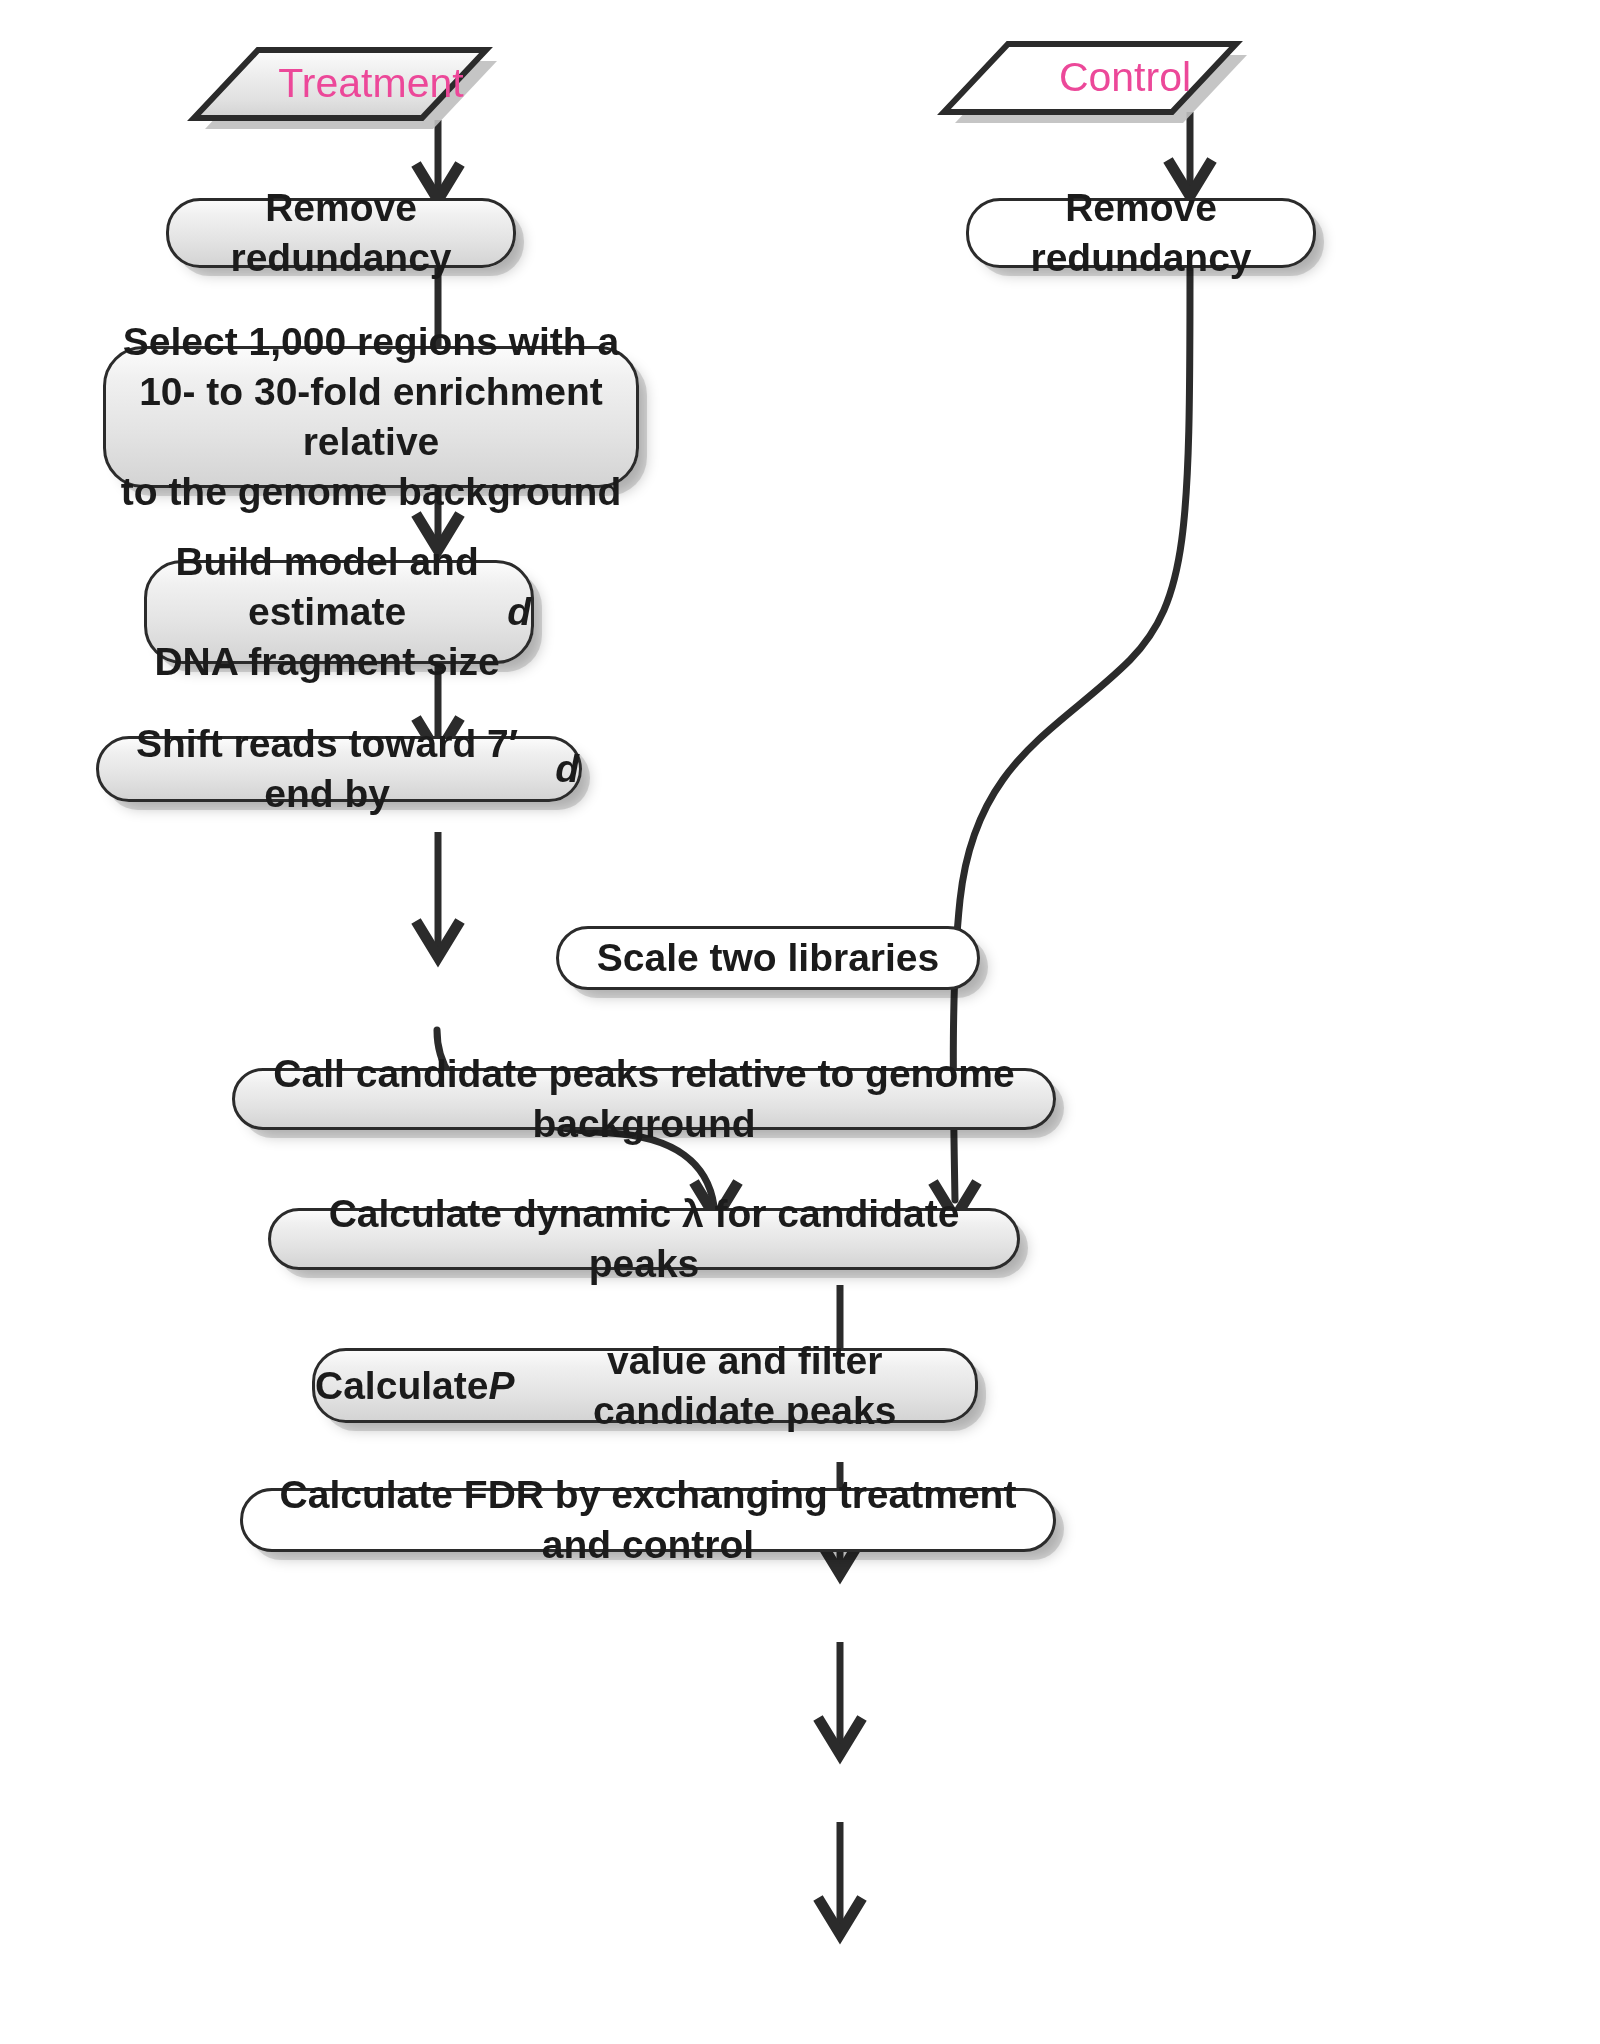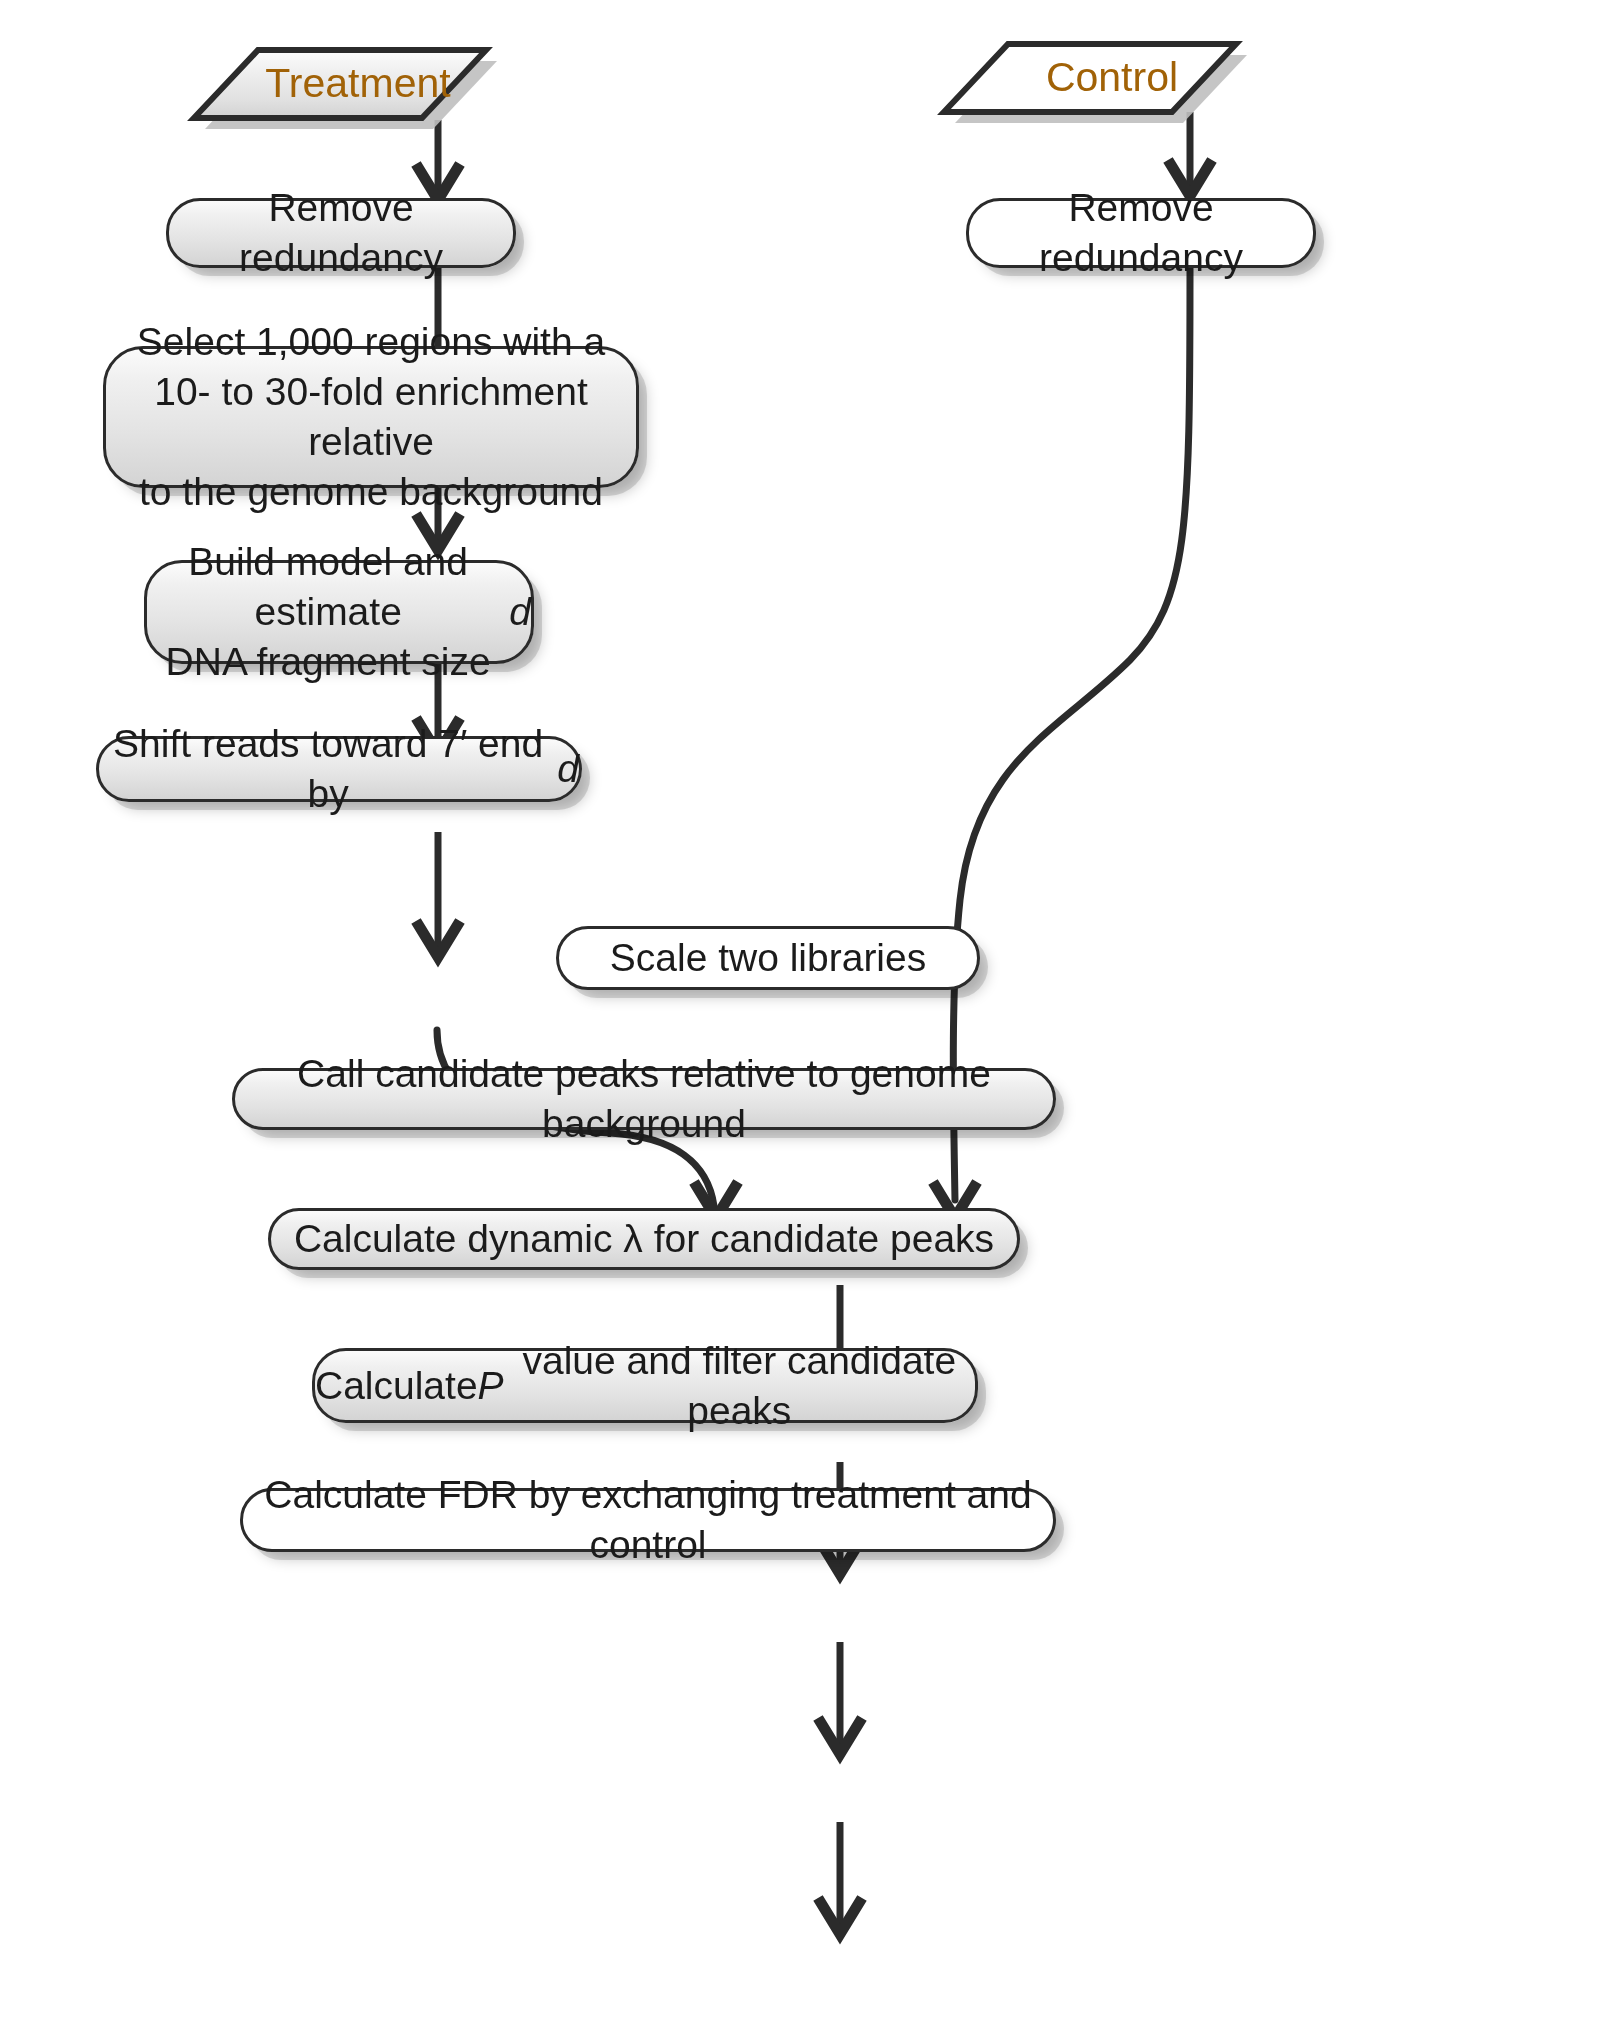--- a/index.html
+++ b/index.html
@@ -59,33 +59,33 @@
   
   .para-wrap {
     position: absolute;
   }
   .para-wrap svg {
     display: block;
     overflow: visible;
   }
   .para-label {
     position: absolute;
-    left: 0;
+    left: 13px;
     top: 0;
     width: 100%;
     height: 100%;
     display: flex;
     align-items: center;
     justify-content: center;
-    color: #a16207;
+    color: #ec4899;
     pointer-events: none;
   }
 
   .t-48 { font-size: 41px; }
-  .t-44 { font-size: 39px; }
+  .t-44 { font-size: 39px; font-weight: bold; }
   .ital { font-style: italic; }
 </style>
 </head>
 <body>
 
 <div id="canvas">
 
   <svg id="edges" viewBox="0 0 1600 2044" width="1600" height="2044" xmlns="http://www.w3.org/2000/svg">
     <defs>
       <g id="chev">

